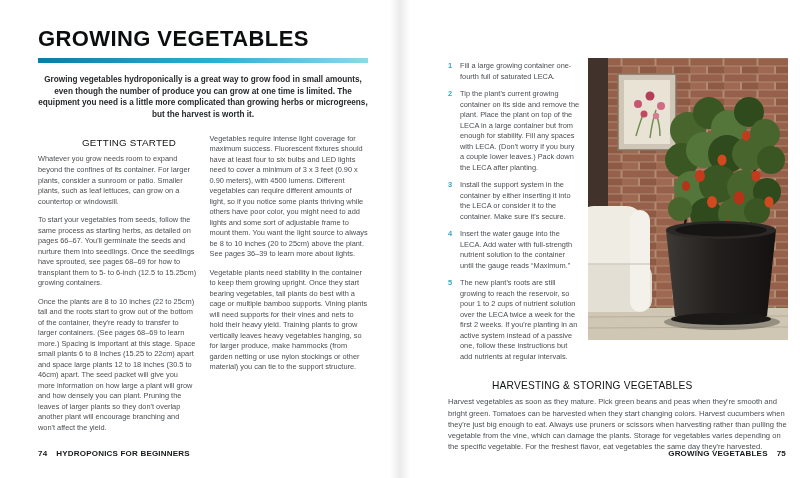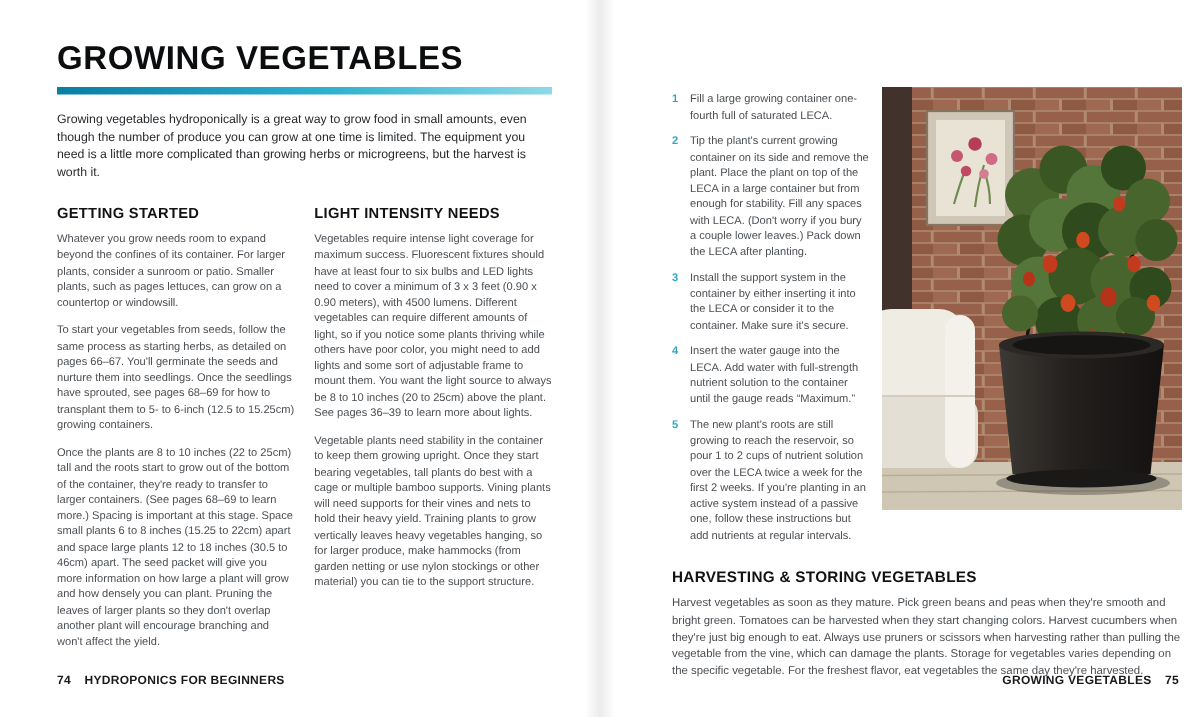--- a/index.html
+++ b/index.html
@@ -23,28 +23,29 @@
   
   .title {
     font-size: 22px; font-weight: 800; color: #0b0d0e; letter-spacing: 0.4px;
     font-family: "Liberation Sans", sans-serif;
   }
   .accent-bar {
     height: 5px; width: 330px; margin: 6px 0 11px;
     background: linear-gradient(90deg, #0a7ea3 0%, #2fb1cf 55%, #8ed9e8 100%);
   }
   .intro {
-    font-weight: normal; font-size: 8.2px; line-height: 1.42; color: #26292c;
-    width: 330px; margin-bottom: 13px;
+    font-weight: bold; font-size: 8.2px; line-height: 1.42; color: #26292c;
+    width: 330px; margin-bottom: 13px; text-align: center;
   }
   .cols { display: flex; gap: 13px; width: 330px; }
   .col { width: 159px; font-size: 7.4px; line-height: 1.42; color: #4a4e52; }
   .section {
-    font-size: 9.8px; font-weight: 700; color: #101214; letter-spacing: 0.2px;
+    font-size: 9.8px; font-weight: 400; color: #101214; letter-spacing: 0.2px;
     margin-bottom: 5px;
+    margin-left: 44px;
   }
   .col p { margin-bottom: 8px; }
   .col .section { margin-top: 2px; }
 
   .footer {
     position: absolute; bottom: 20px; font-size: 8px; font-weight: bold; color: #17191b;
     letter-spacing: 0.2px;
   }
   .footer-left { left: 38px; }
   .footer-left .pagenum { margin-right: 9px; }
@@ -66,26 +67,25 @@
 <div class="spread">
 
   <div class="page page-left">
     <h1 class="title">GROWING VEGETABLES</h1>
     <div class="accent-bar"></div>
     <p class="intro">Growing vegetables hydroponically is a great way to grow food in small amounts, even though the number of produce you can grow at one time is limited. The equipment you need is a little more complicated than growing herbs or microgreens, but the harvest is worth it.</p>
 
     <div class="cols">
       <div class="col">
         <h2 class="section">GETTING STARTED</h2>
-        <p>Whatever you grow needs room to expand beyond the confines of its container. For larger plants, consider a sunroom or patio. Smaller plants, such as pages lettuces, can grow on a countertop or windowsill.</p>
+        <p>Whatever you grow needs room to expand beyond the confines of its container. For larger plants, consider a sunroom or patio. Smaller plants, such as leaf lettuces, can grow on a countertop or windowsill.</p>
         <p>To start your vegetables from seeds, follow the same process as starting herbs, as detailed on pages 66–67. You'll germinate the seeds and nurture them into seedlings. Once the seedlings have sprouted, see pages 68–69 for how to transplant them to 5- to 6-inch (12.5 to 15.25cm) growing containers.</p>
         <p>Once the plants are 8 to 10 inches (22 to 25cm) tall and the roots start to grow out of the bottom of the container, they're ready to transfer to larger containers. (See pages 68–69 to learn more.) Spacing is important at this stage. Space small plants 6 to 8 inches (15.25 to 22cm) apart and space large plants 12 to 18 inches (30.5 to 46cm) apart. The seed packet will give you more information on how large a plant will grow and how densely you can plant. Pruning the leaves of larger plants so they don't overlap another plant will encourage branching and won't affect the yield.</p>
       </div>
       <div class="col">
-        <h2 class="section">LIGHT INTENSITY NEEDS</h2>
         <p>Vegetables require intense light coverage for maximum success. Fluorescent fixtures should have at least four to six bulbs and LED lights need to cover a minimum of 3 x 3 feet (0.90 x 0.90 meters), with 4500 lumens. Different vegetables can require different amounts of light, so if you notice some plants thriving while others have poor color, you might need to add lights and some sort of adjustable frame to mount them. You want the light source to always be 8 to 10 inches (20 to 25cm) above the plant. See pages 36–39 to learn more about lights.</p>
         <p>Vegetable plants need stability in the container to keep them growing upright. Once they start bearing vegetables, tall plants do best with a cage or multiple bamboo supports. Vining plants will need supports for their vines and nets to hold their heavy yield. Training plants to grow vertically leaves heavy vegetables hanging, so for larger produce, make hammocks (from garden netting or use nylon stockings or other material) you can tie to the support structure.</p>
       </div>
     </div>
 
     <div class="footer footer-left">
       <span class="pagenum">74</span><span class="foot-title">HYDROPONICS FOR BEGINNERS</span>
     </div>
   </div>
 

